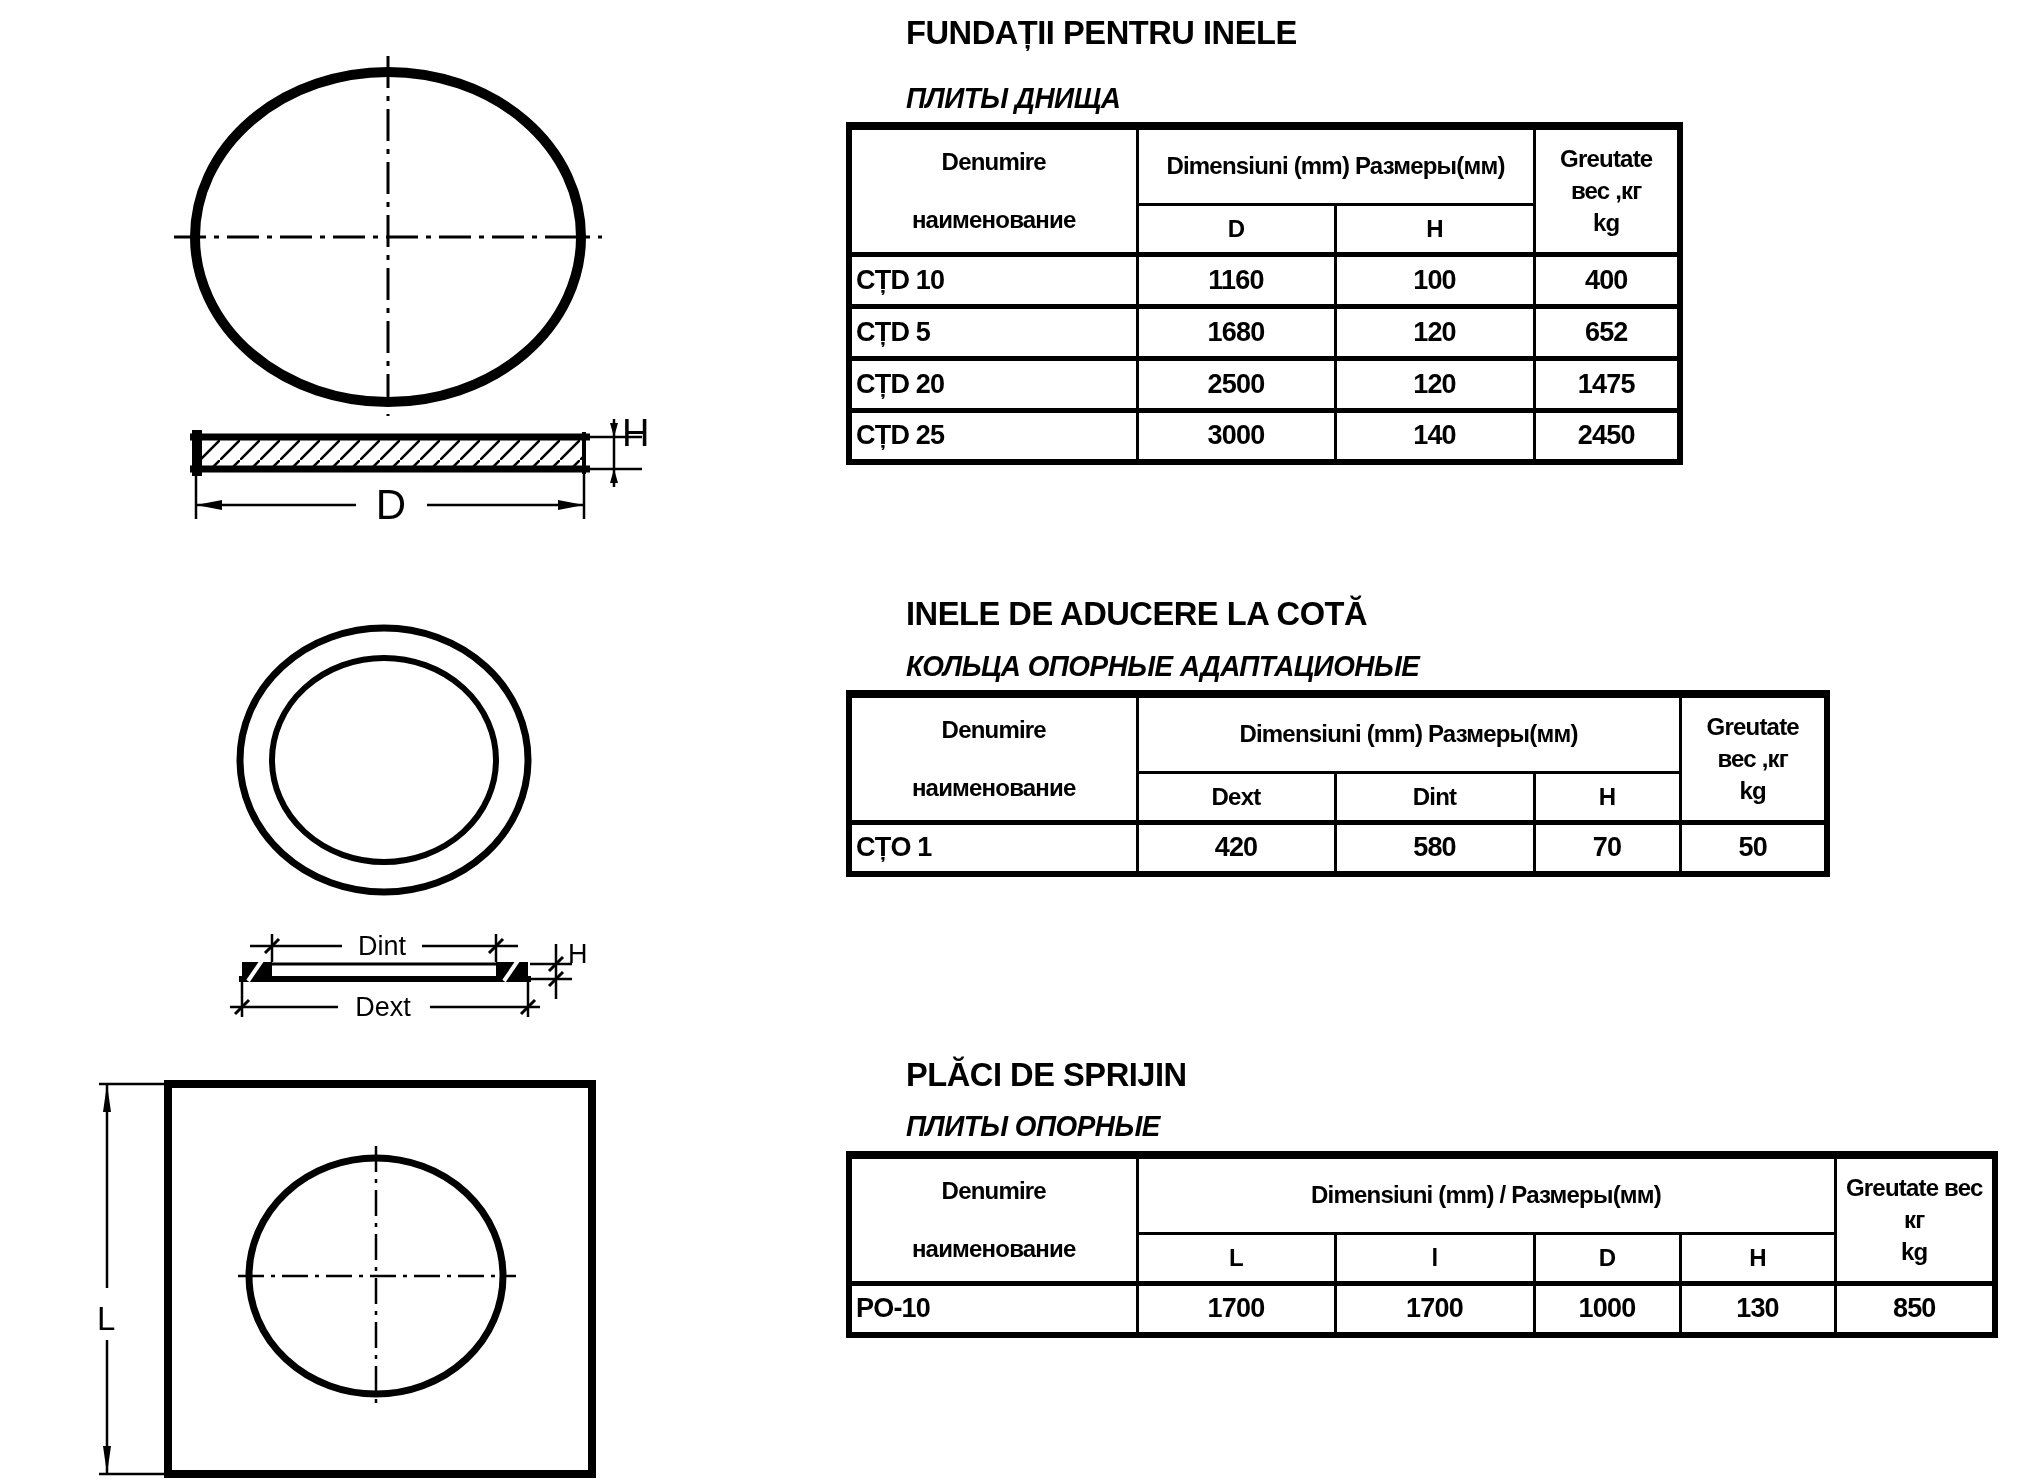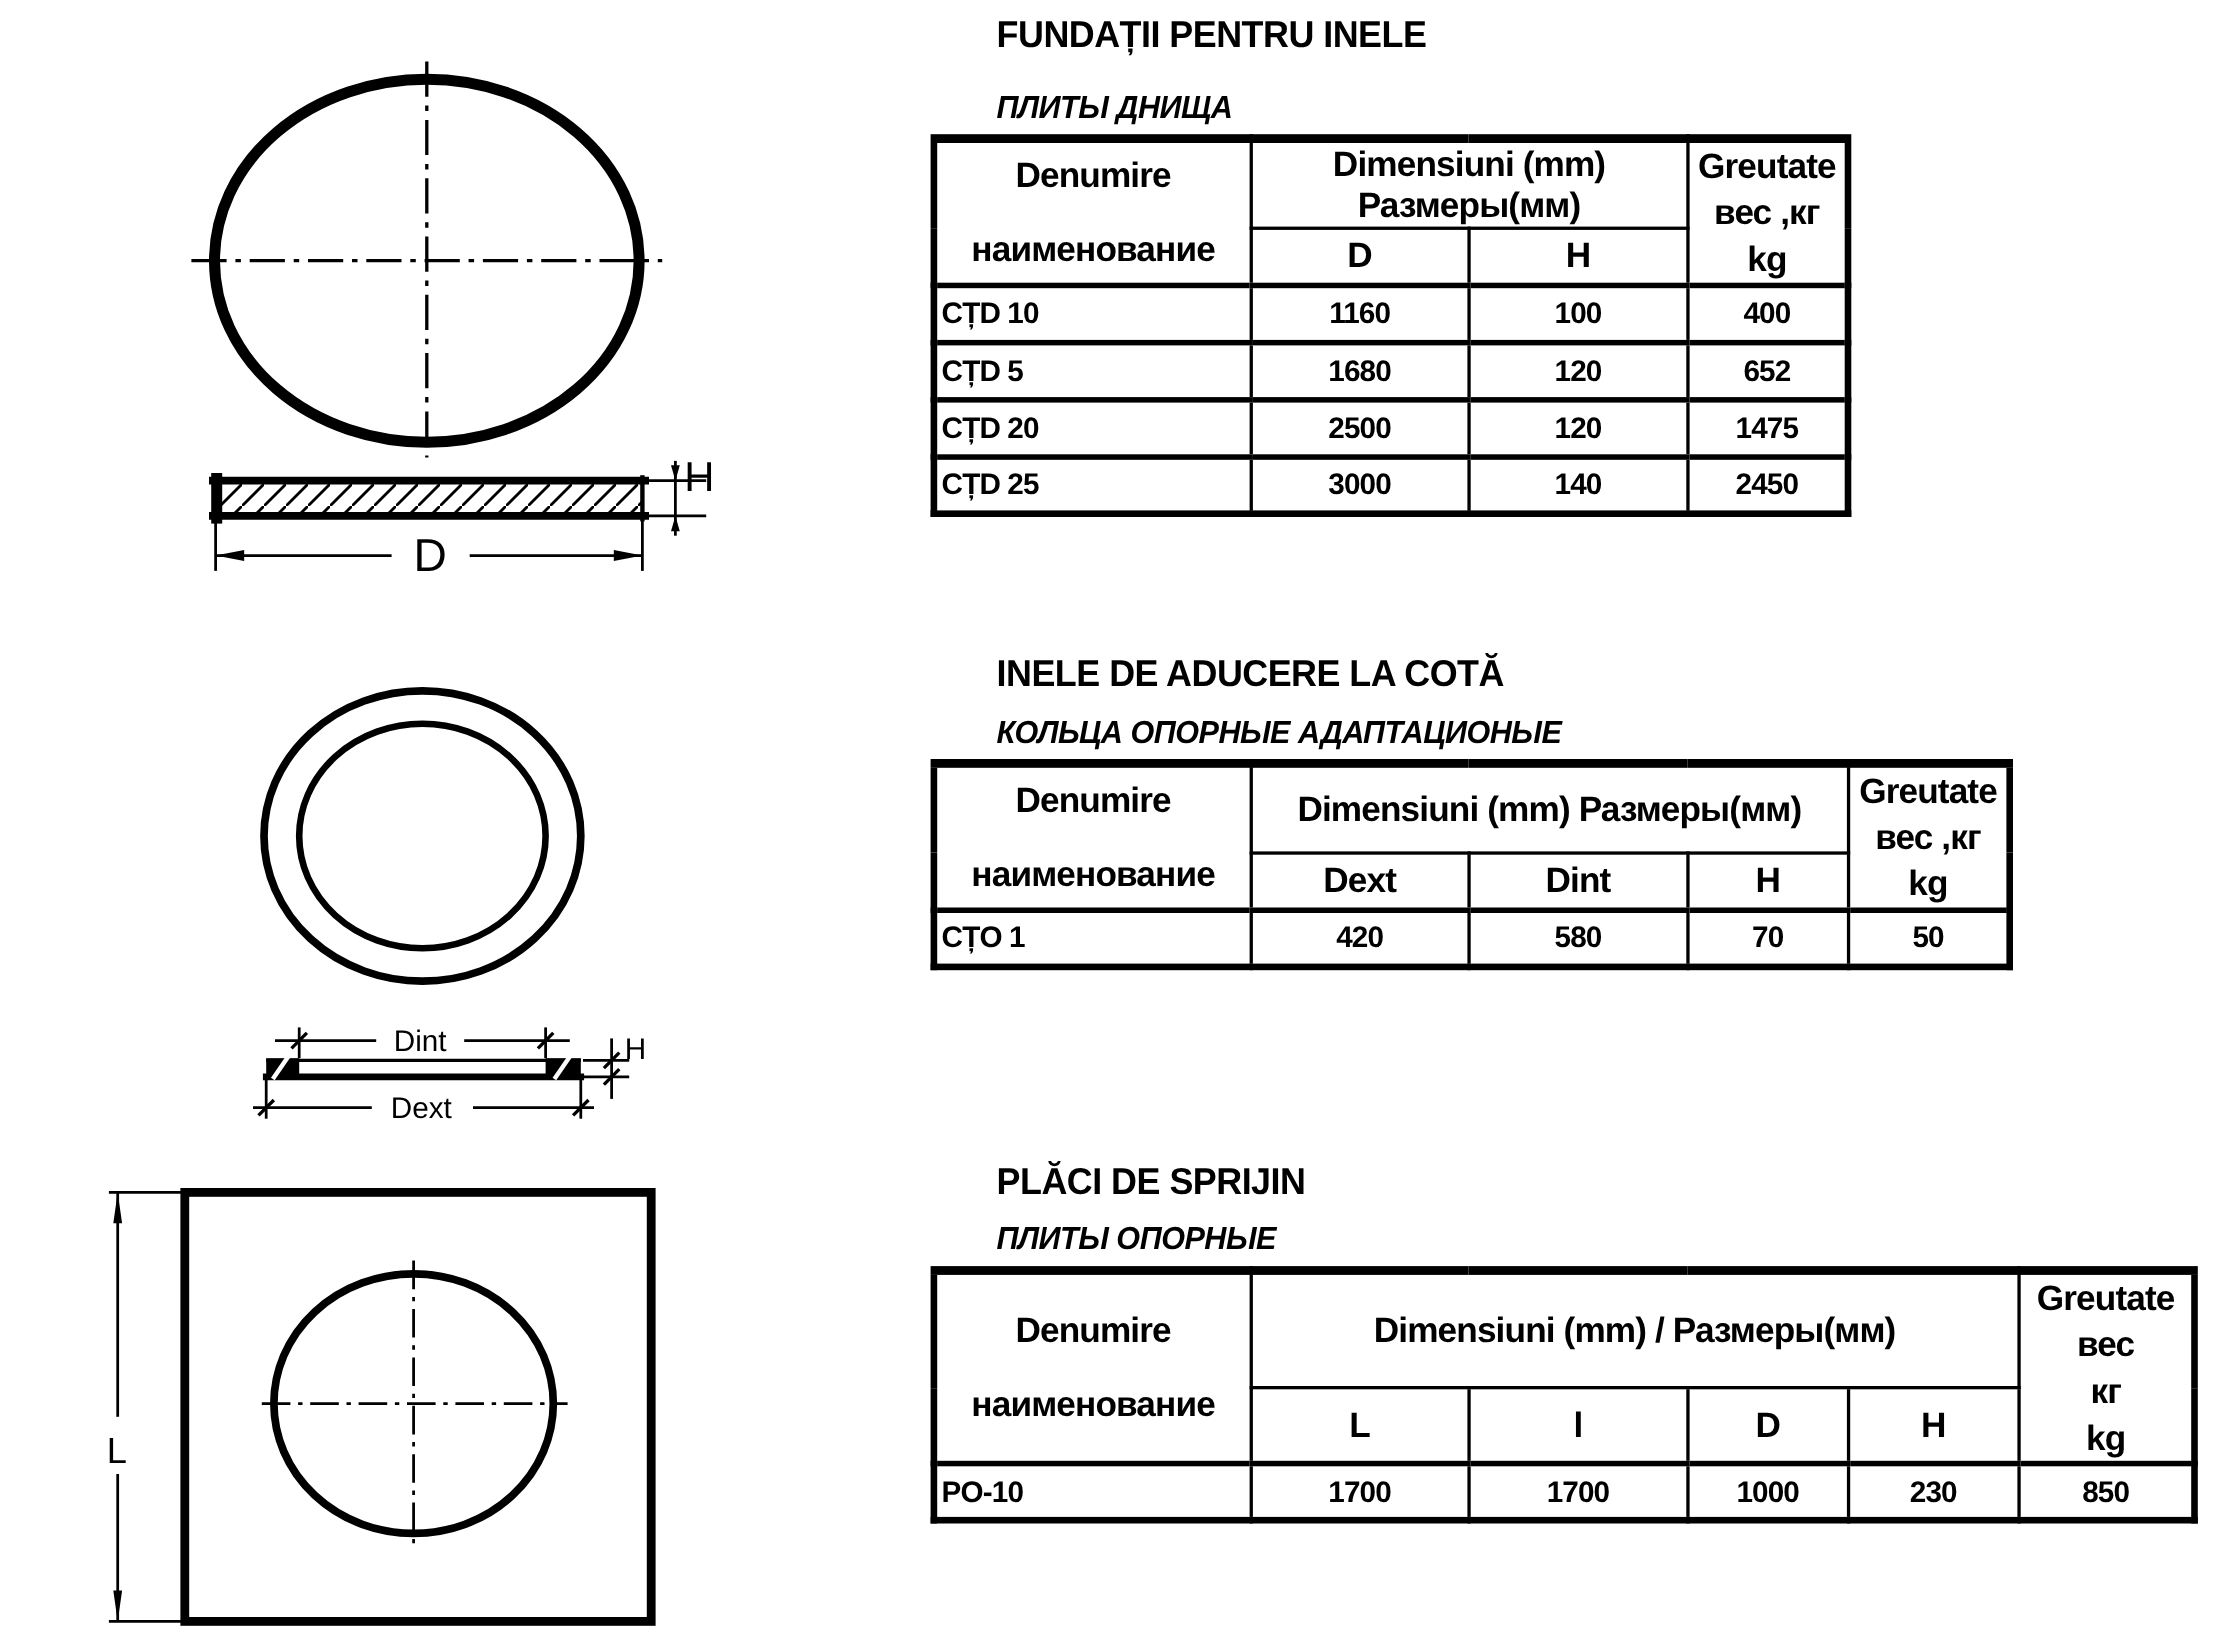--- a/index.html
+++ b/index.html
@@ -17,21 +17,21 @@
     letter-spacing:-0.5px;white-space:nowrap;transform:scaleX(0.96);transform-origin:left top;
   }
   table.spec{
     position:absolute;border-collapse:collapse;table-layout:fixed;background:#fff;
     border:6px solid #000;border-top-width:8px;
   }
   .spec td{
     border:3px solid #000;text-align:center;vertical-align:middle;
     font-size:27px;letter-spacing:-0.8px;padding:0;
   }
-  .spec tr.hr1 td,.spec tr.hr2 td{font-weight:bold;font-size:32px;letter-spacing:-0.8px;}
+  .spec tr.hr1 td,.spec tr.hr2 td{font-weight:bold;font-size:24px;letter-spacing:-0.8px;}
   .spec .dims-h{font-size:25px;}
   .spec tr.hr1{height:78px;}
   .spec tr.hr2{height:50px;}
   .spec tr.hr2 td{border-bottom-width:5px;}
   .spec tr.dr{height:52px;}
   .spec tr.dr td{border-top-width:5px;border-bottom-width:5px;font-weight:bold;}
   .spec td.name-h .nh-top{margin-bottom:30px;}
   .spec td.wt-h div{line-height:1.32;}
   .spec td.nm{text-align:left;padding-left:4px;}
   .t1{left:846px;top:122px;}
@@ -258,17 +258,17 @@
     <td>L</td>
     <td>l</td>
     <td>D</td>
     <td>H</td>
   </tr>
   <tr class="dr">
     <td class="nm">PO-10</td>
     <td>1700</td>
     <td>1700</td>
     <td>1000</td>
-    <td>230</td>
+    <td>130</td>
     <td>850</td>
   </tr>
 </tbody>
   </table>
 
 </body></html>

